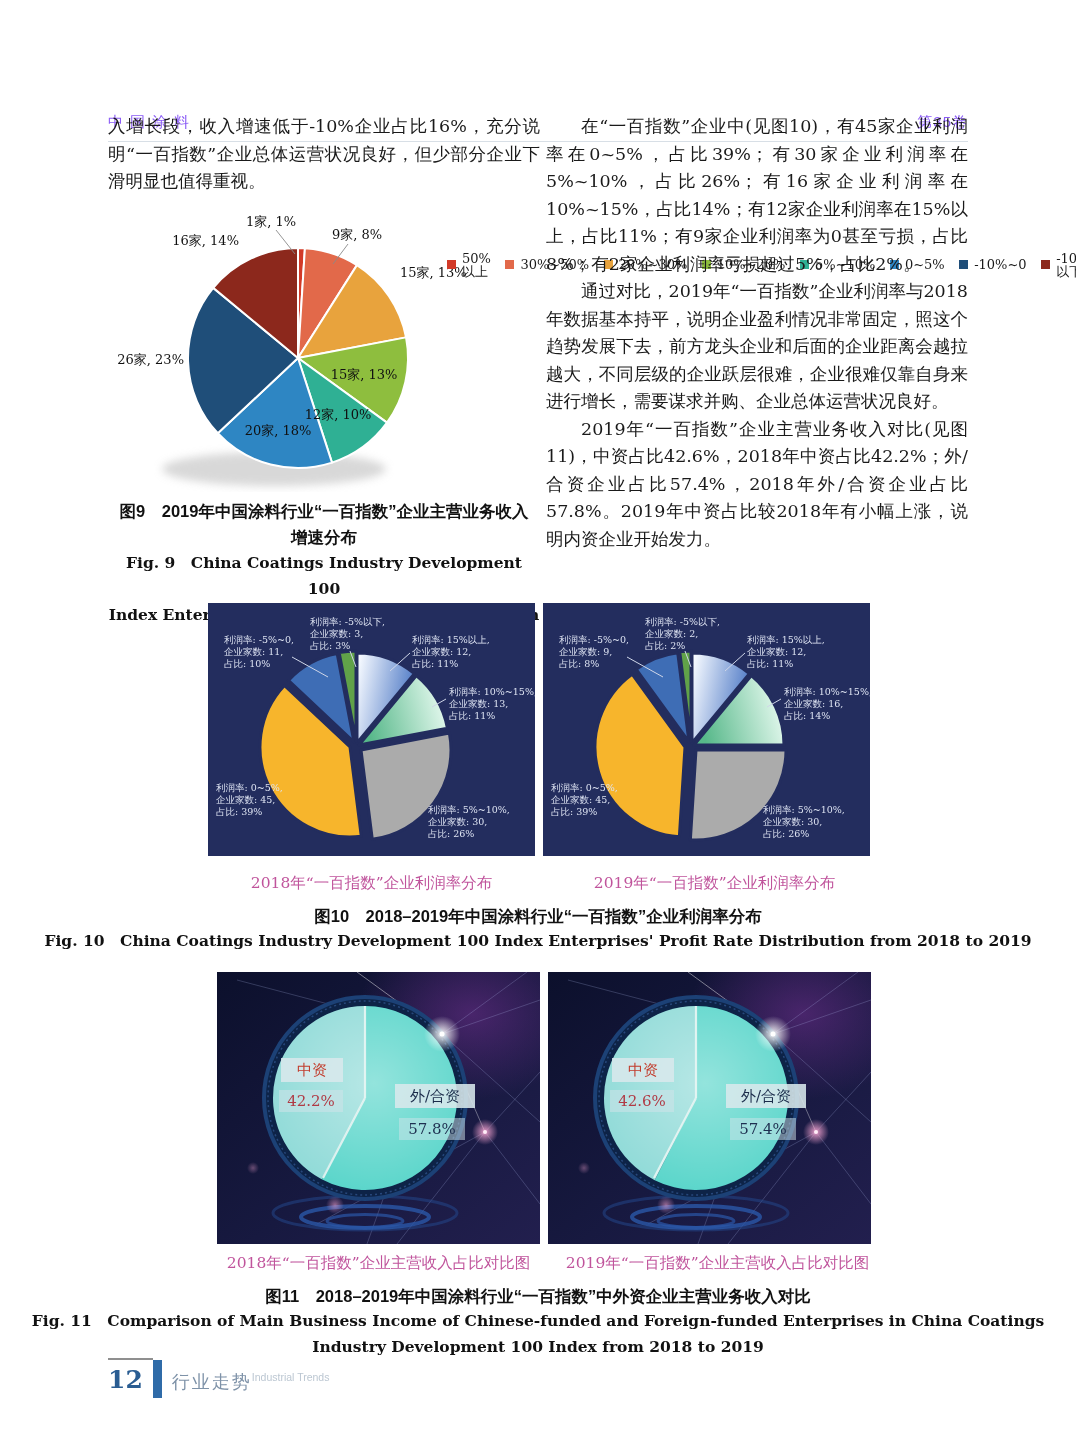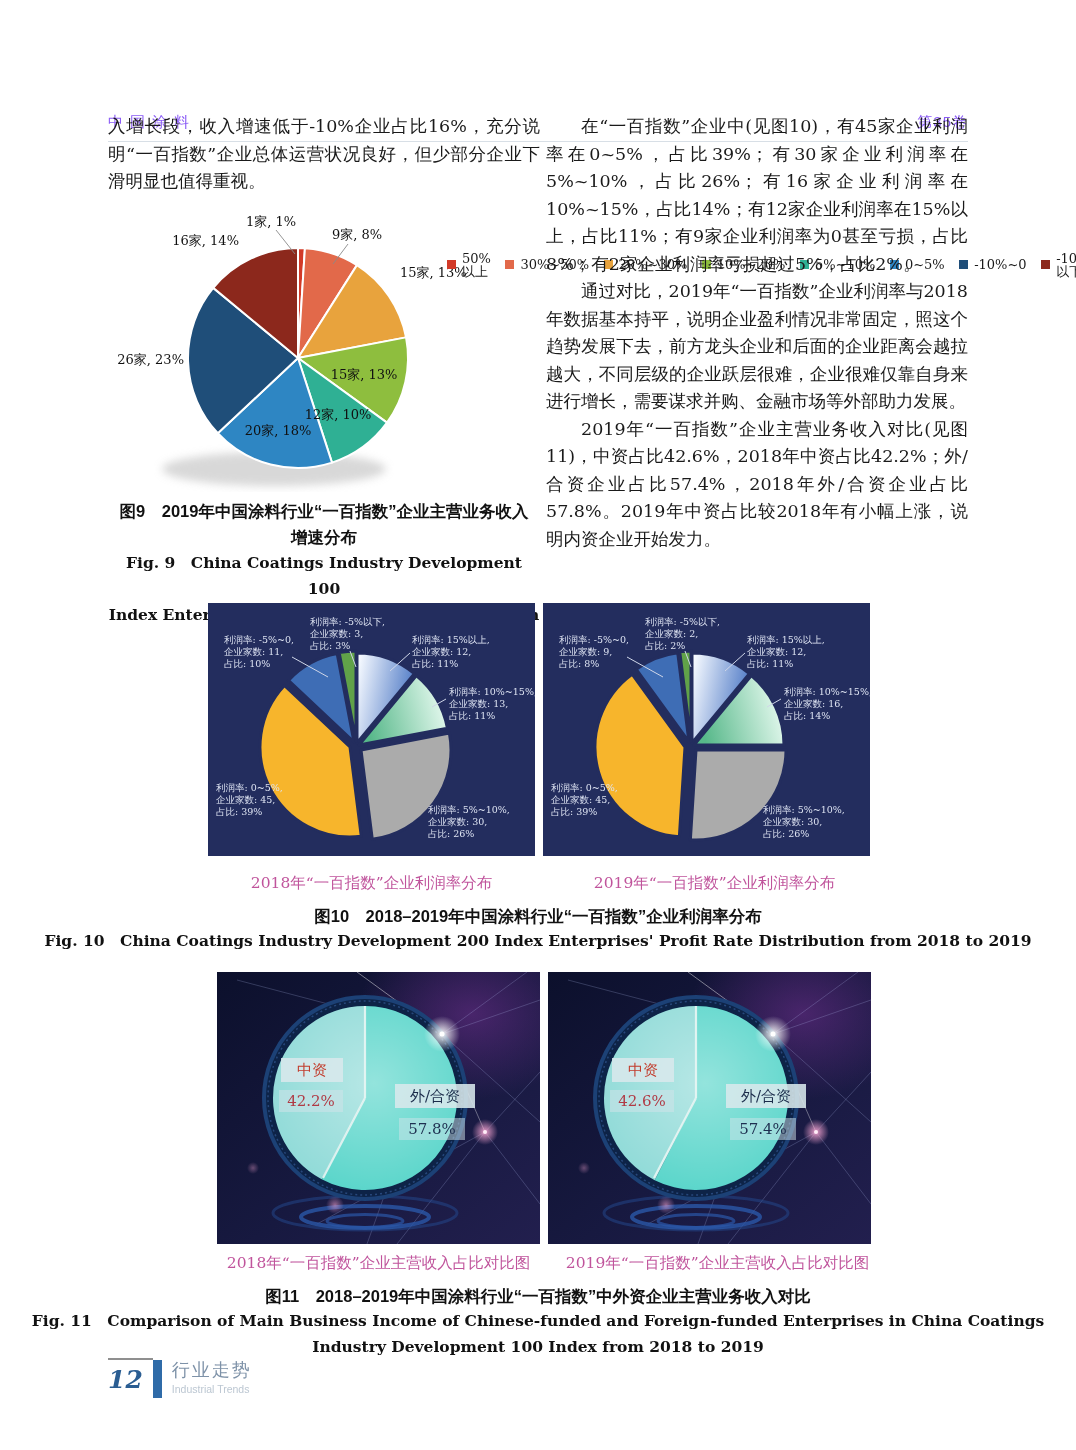--- a/index.html
+++ b/index.html
@@ -43,23 +43,23 @@
   .fig11-capcn{position:absolute;left:0;top:1283px;width:1076px;}
   .fig11-capen{position:absolute;left:0;top:1308px;width:1076px;}
   
   text{font-family:"DejaVu Serif","Liberation Serif",serif;}
   .f9lab{font-size:13px;fill:#111;}
   .f10lab{font-size:9.5px;fill:#dde3f2;}
   .f11name{font-size:15px;}
   
   .footer{position:absolute;left:108px;top:1358px;display:flex;align-items:flex-start;}
   .pageno-box{border-top:2px solid #8f8f8f;padding-top:5px;}
-  .pageno{font-style:italic;font-weight:bold;font-size:25px;color:#2a5d92;padding-right:10px;}
+  .pageno{font-weight:bold;font-size:25px;color:#2a5d92;padding-right:10px;}
   .footer-bar{width:9px;height:38px;background:#2f6ba8;margin-right:10px;margin-top:2px;}
-  .footer-txt{display:flex;flex-direction:column;margin-top:0;font-family:"Liberation Sans",sans-serif;}
+  .footer-txt{display:flex;flex-direction:row;margin-top:12px;font-family:"Liberation Sans",sans-serif;}
   .footer-cn{font-size:18px;color:#7e92a8;letter-spacing:2px;}
   .footer-en{font-size:10.5px;color:#bcc7d2;margin-top:1px;}
 </style>
 </head>
 <body>
 
 <div class="page">
 
   <div class="header">
     <span class="journal">中国涂料</span>
@@ -142,21 +142,21 @@
       <div class="cap-cn">图9　2019年中国涂料行业“一百指数”企业主营业务收入</div>
       <div class="cap-cn">增速分布</div>
       <div class="cap-en">Fig. 9　China Coatings Industry Development 100</div>
       <div class="cap-en">Index Enterprises' Main Business Income Growth Rate</div>
       <div class="cap-en">Distribution in 2019</div>
     </div>
   </div>
 
   <div class="col col-right">
     <p class="para indent">在“一百指数”企业中(见图10)，有45家企业利润率在0~5%，占比39%；有30家企业利润率在5%~10%，占比26%；有16家企业利润率在10%~15%，占比14%；有12家企业利润率在15%以上，占比11%；有9家企业利润率为0甚至亏损，占比8%；有2家企业利润率亏损超过5%，占比2%。</p>
-    <p class="para indent">通过对比，2019年“一百指数”企业利润率与2018年数据基本持平，说明企业盈利情况非常固定，照这个趋势发展下去，前方龙头企业和后面的企业距离会越拉越大，不同层级的企业跃层很难，企业很难仅靠自身来进行增长，需要谋求并购、金融市场等外部助力发展。</p>
+    <p class="para indent">通过对比，2019年“一百指数”企业利润率与2018年数据基本持平，说明企业盈利情况非常固定，照这个趋势发展下去，前方龙头企业和后面的企业距离会越拉越大，不同层级的企业跃层很难，企业很难仅靠自身来进行增长，需要谋求并购、企业总体运营状况良好。</p>
     <p class="para indent">2019年“一百指数”企业主营业务收入对比(见图11)，中资占比42.6%，2018年中资占比42.2%；外/合资企业占比57.4%，2018年外/合资企业占比57.8%。2019年中资占比较2018年有小幅上涨，说明内资企业开始发力。</p>
   </div>
 
   <div class="figrow fig10-row">
 
     <svg width="327" height="253" viewBox="0 0 327 253">
       <defs>
         <linearGradient id="p18-steel" x1="0" y1="0.2" x2="1" y2="0.5">
           <stop offset="0" stop-color="#f5f9ff"></stop>
             <stop offset="1" stop-color="#4a76c4"></stop>
@@ -250,21 +250,21 @@
         <text class="f10lab" x="8" y="212">占比: 39%</text>
       </g>
     </svg>
   </div>
 
   <div class="subcaps fig10-subcaps">
     <div>2018年“一百指数”企业利润率分布</div>
     <div>2019年“一百指数”企业利润率分布</div>
   </div>
   <div class="cap-cn fig10-capcn">图10　2018–2019年中国涂料行业“一百指数”企业利润率分布</div>
-  <div class="cap-en fig10-capen">Fig. 10　China Coatings Industry Development 200 Index Enterprises' Profit Rate Distribution from 2018 to 2019</div>
+  <div class="cap-en fig10-capen">Fig. 10　China Coatings Industry Development 100 Index Enterprises' Profit Rate Distribution from 2018 to 2019</div>
 
   <div class="figrow fig11-row">
 
     <svg width="323" height="272" viewBox="0 0 323 272">
       <defs>
         <linearGradient id="bg18" x1="0" y1="0" x2="1" y2="1">
           <stop offset="0" stop-color="#0c102c"></stop>
             <stop offset="0.55" stop-color="#171940"></stop>
             <stop offset="1" stop-color="#221f4e"></stop>
         </linearGradient>

